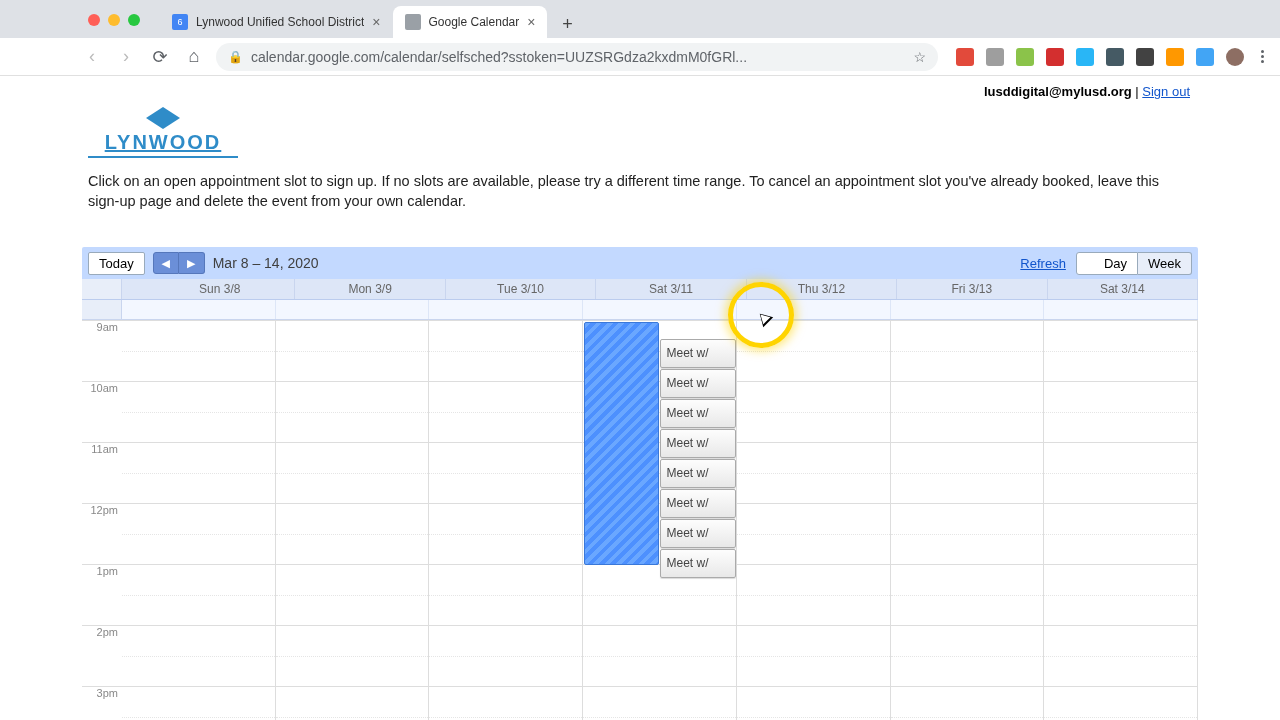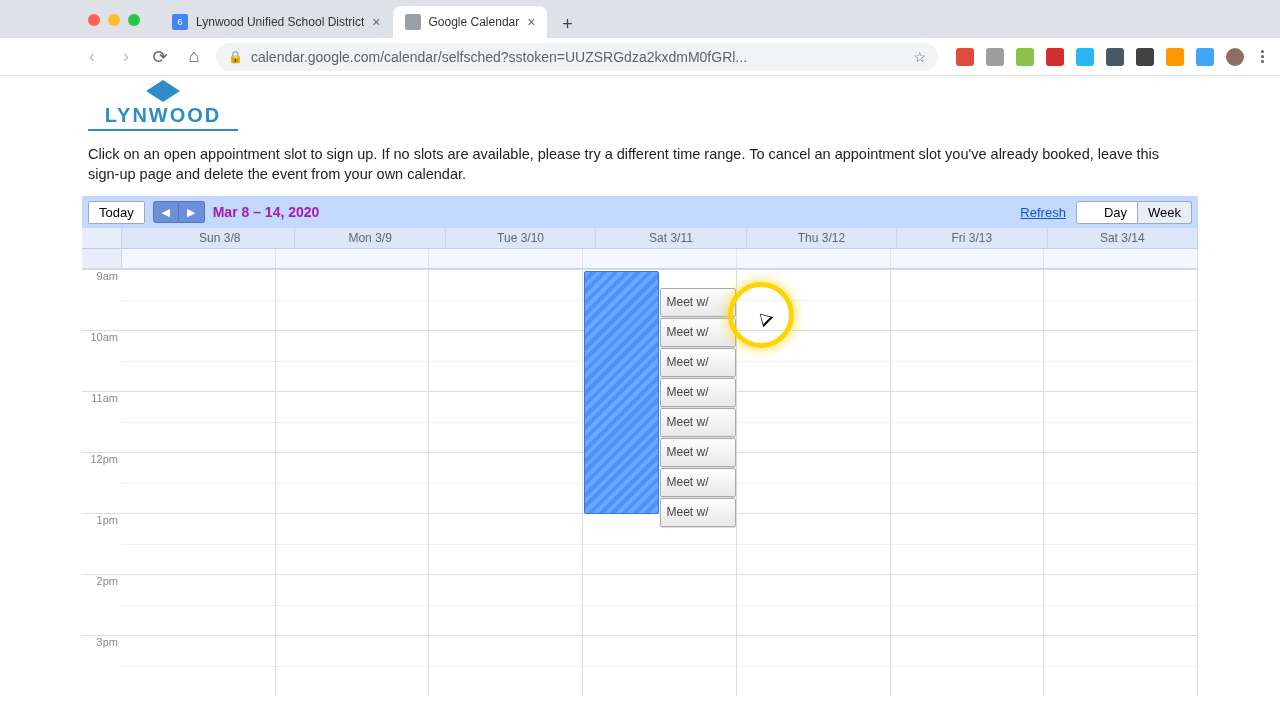--- a/index.html
+++ b/index.html
@@ -35,33 +35,33 @@
   .menu-dots span{ width:3px; height:3px; background:#5f6368; border-radius:50%; }
 
   
   .page { padding: 0; position: relative; }
   .user-row { text-align: right; padding: 8px 90px 4px 0; font-size:13px; }
   .user-row a { color:#1155cc; text-decoration:underline; }
   .logo-area { padding: 4px 0 8px 88px; }
   .logo { width:150px; }
   .logo-cap { width:34px; height:22px; background:#2f8cc8; margin:0 auto 2px; clip-path: polygon(50% 0, 100% 50%, 50% 100%, 0 50%); position:relative; }
   .logo-cap::after { content:""; position:absolute; right:-4px; top:10px; width:2px; height:14px; background:#2f8cc8; }
-  .logo-text { color:#2f8cc8; font-weight:bold; letter-spacing:2px; font-size:20px; text-align:center; }
+  .logo-text { color:#2f8cc8; font-weight:bold; letter-spacing:2px; font-size:20px; text-align:center;text-decoration:underline; }
   .logo-sub { height:2px; background:#2f8cc8; width:100%; margin-top:2px; }
   .instructions { padding: 6px 100px 12px 88px; font-size:14.5px; color:#222; line-height:1.35; }
 
   
   .cal-wrap { margin: 0 82px; }
-  .cal-toolbar { background:#c3d9ff; height:32px; display:flex; align-items:center; padding:0 6px; position:relative; border-radius:2px 2px 0 0; }
+  .cal-toolbar { background:#c3d9ff; height:32px; display:flex; align-items:center; padding:0 6px; position:relative; border-radius:2px 2px 0 0;margin-top:24px; }
   .cal-btn { background:#fff; border:1px solid #9ab; padding:3px 10px; font-size:13px; cursor:pointer; border-radius:2px; }
   .arrow-group { display:flex; margin:0 8px; }
   .arrow-btn { width:26px; height:22px; background:#6b8fd8; border:1px solid #5577bb; display:flex; align-items:center; justify-content:center; color:#fff; font-size:11px; cursor:pointer; }
   .arrow-btn:first-child { border-radius:3px 0 0 3px; }
   .arrow-btn:last-child { border-radius:0 3px 3px 0; border-left:none; }
-  .date-range { font-weight:bold; font-size:14px; color:#a21caf; }
+  .date-range { font-weight:normal; font-size:14px; color:#404040; }
   .cal-right { margin-left:auto; display:flex; align-items:center; gap:10px; }
   .refresh-link { color:#1155cc; text-decoration:underline; font-size:13px; }
   .view-toggle { display:flex; }
   .view-btn { background:#fff; border:1px solid #9ab; padding:3px 10px; font-size:13px; cursor:pointer; }
   .view-btn:first-child { border-radius:3px 0 0 3px;padding-left:27px; }
   .view-btn:last-child { border-radius:0 3px 3px 0; border-left:none; }
   .view-btn.active { background:#e8eef9; }
 
   
   .day-header-row { display:flex; background:#dde6f7; border-bottom:1px solid #bbccee; font-size:12px; color:#666;gap:23px; }
@@ -154,20 +154,23 @@
       <div class="ext-icon" style="background: rgb(141, 110, 99); border-radius: 50%;"></div>
     </div>
   <div class="menu-dots">
       <span></span>
       <span></span>
       <span></span>
     </div>
 </div>
 
 <div class="page">
+  <div class="user-row">
+    <b>lusddigital@mylusd.org</b><span> | </span><a href="#">Sign out</a>
+  </div>
 
   <div class="logo-area">
     <div class="logo">
       <div class="logo-cap"></div>
       <div class="logo-text">LYNWOOD</div>
       <div class="logo-sub"></div>
     </div>
   </div>
 
   <div class="instructions">Click on an open appointment slot to sign up. If no slots are available, please try a different time range. To cancel an appointment slot you've already booked, leave this sign-up page and delete the event from your own calendar.</div>

